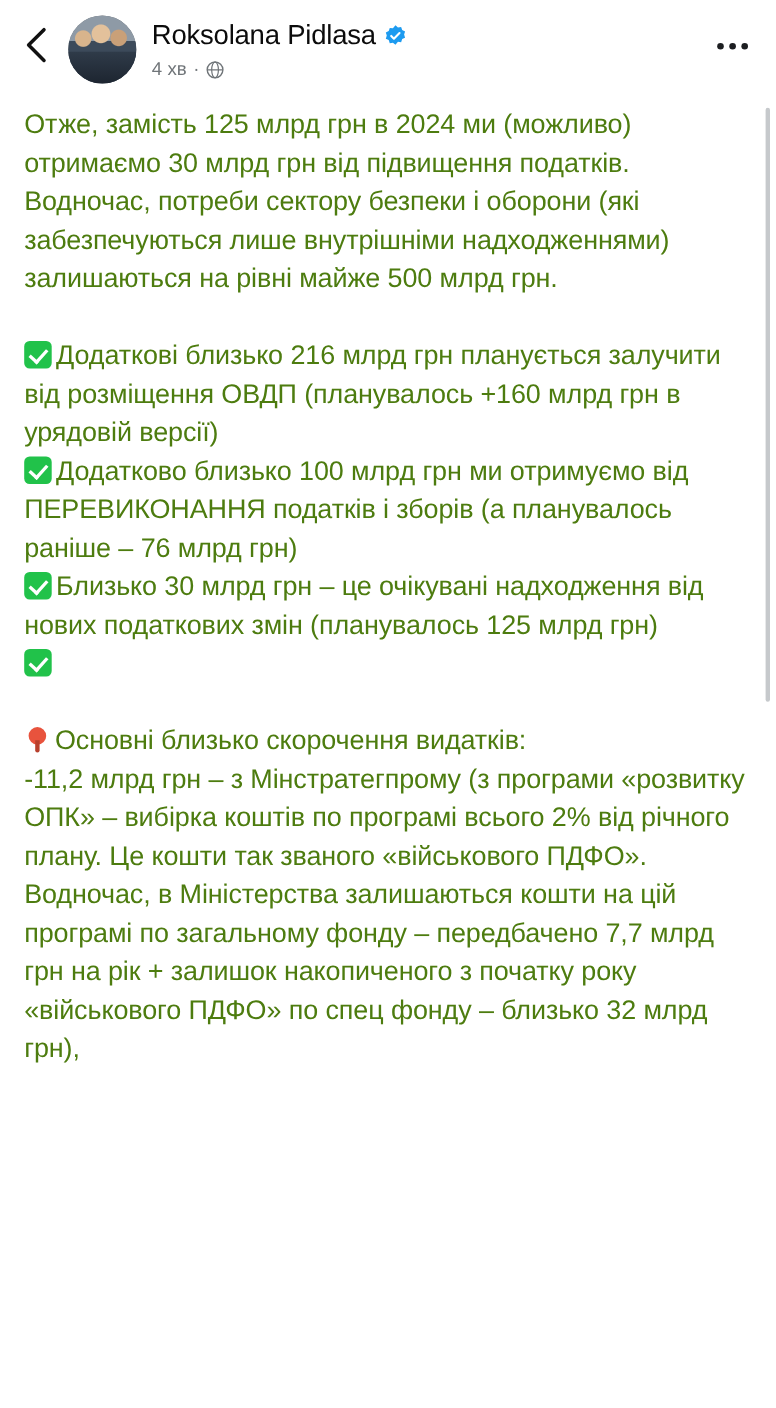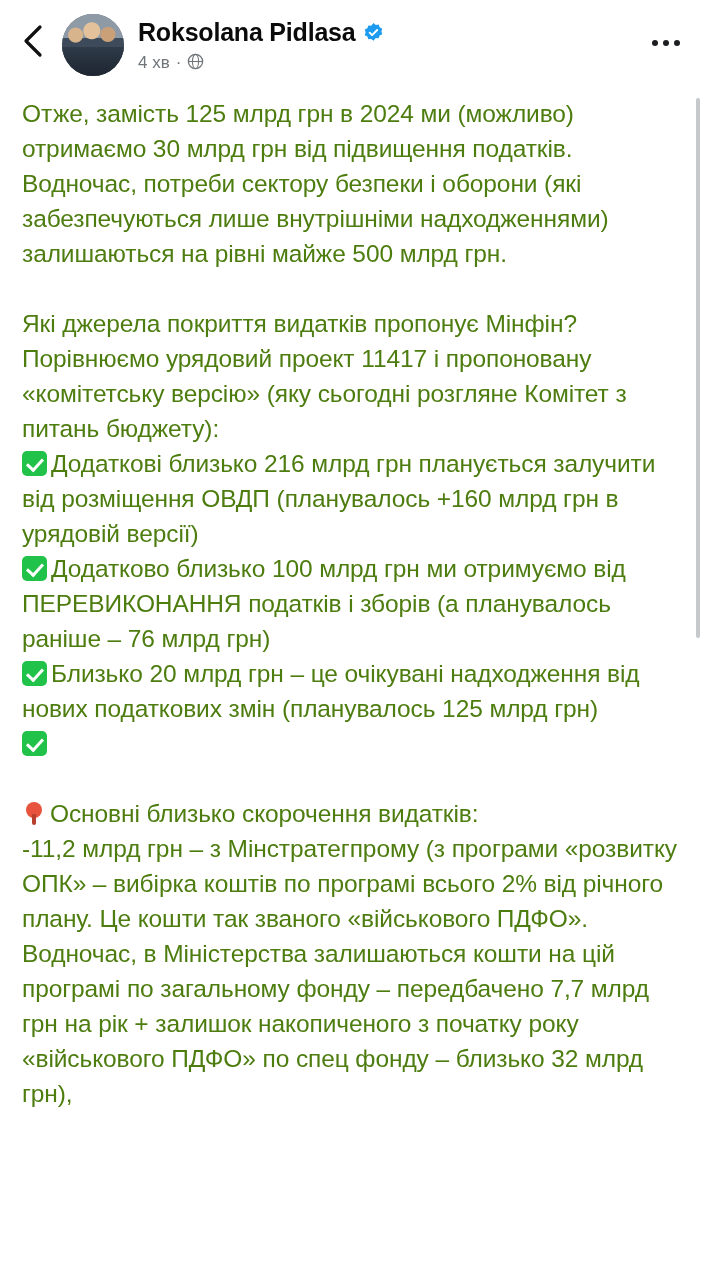--- a/index.html
+++ b/index.html
@@ -65,33 +65,33 @@
     padding-top: 4px;
     min-width: 0;
   }
   .name-row {
     display: flex;
     align-items: center;
     gap: 7px;
   }
   .profile-name {
     font-size: 25px;
-    font-weight: bold;
+    font-weight: normal;
     color: #0b0b0b;
     letter-spacing: -0.2px;
     white-space: nowrap;
   }
   .verified {
     width: 21px;
     height: 21px;
     flex: 0 0 auto;
   }
   .meta-row {
     display: flex;
-    align-items: flex-start;
+    align-items: center;
     gap: 6px;
     margin-top: 6px;
   }
   .meta-time {
     font-size: 17px;
     color: #707579;
   }
   .meta-dot {
     font-size: 17px;
     color: #707579;
@@ -236,29 +236,28 @@
     <div class="more-btn">
       <span>
         <span class="more-dot"></span><span class="more-dot"></span><span class="more-dot"></span>
       </span>
     </div>
   </div>
 
   <div class="post-body">
     <div class="para">Отже, замість 125 млрд грн в 2024 ми (можливо) отримаємо 30 млрд грн від підвищення податків. Водночас, потреби сектору безпеки і оборони (які забезпечуються лише внутрішніми надходженнями) залишаються на рівні майже 500 млрд грн.</div>
     <div class="spacer"></div>
-    <div class="para">Які джерела покриття видатків пропонує Мінфін? Порівнюємо урядовий проект 11417 і пропоновану «комітетську версію» (яку сьогодні розгляне Комітет з питань бюджету):</div>
     <div class="para">
       <span class="check"></span><span>Додаткові близько 216 млрд грн планується залучити від розміщення ОВДП (планувалось +160 млрд грн в урядовій версії)</span>
     </div>
     <div class="para">
       <span class="check"></span><span>Додатково близько 100 млрд грн ми отримуємо від ПЕРЕВИКОНАННЯ податків і зборів (а планувалось раніше – 76 млрд грн)</span>
     </div>
     <div class="para">
-      <span class="check"></span><span>Близько 20 млрд грн – це очікувані надходження від нових податкових змін (планувалось 125 млрд грн)</span>
+      <span class="check"></span><span>Близько 30 млрд грн – це очікувані надходження від нових податкових змін (планувалось 125 млрд грн)</span>
     </div>
     <div class="para">
       <span class="check"></span>
     </div>
     <div class="spacer"></div>
     <div class="para">
       <span class="pin"></span><span>Основні близько скорочення видатків:</span>
     </div>
     <div class="para">-11,2 млрд грн – з Мінстратегпрому (з програми «розвитку ОПК» – вибірка коштів по програмі всього 2% від річного плану. Це кошти так званого «військового ПДФО». Водночас, в Міністерства залишаються кошти на цій програмі по загальному фонду – передбачено 7,7 млрд грн на рік + залишок накопиченого з початку року «військового ПДФО» по спец фонду – близько 32 млрд грн),</div>
 

